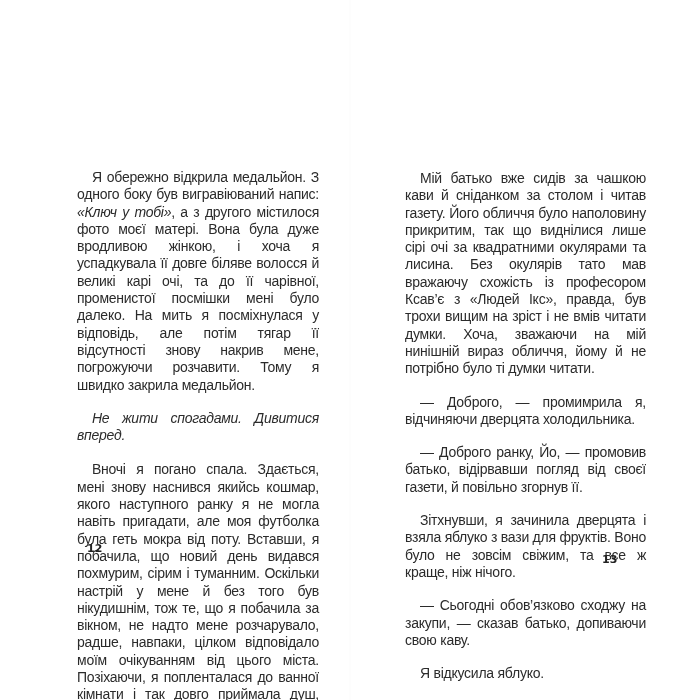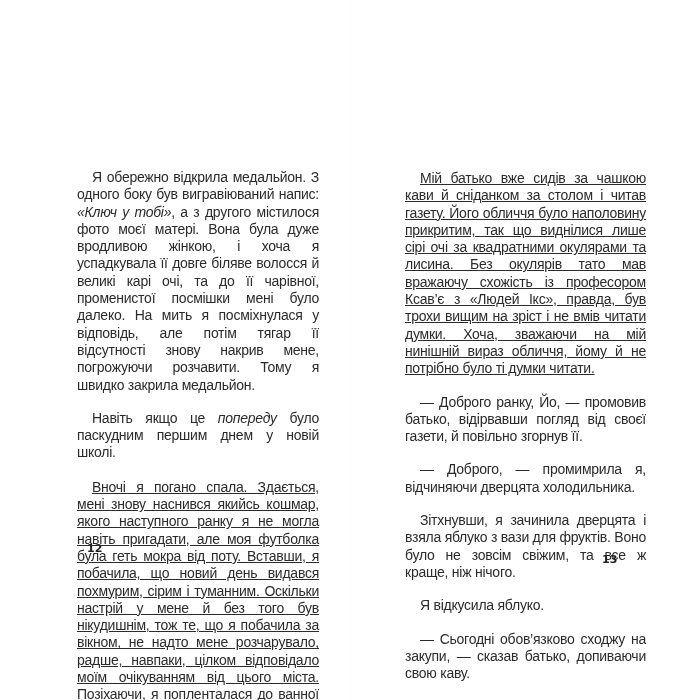--- a/index.html
+++ b/index.html
@@ -10,43 +10,43 @@
     .page { position: absolute; top: 153px; }
     .page-left { left: 61px; width: 274px; }
     .page-right { left: 389px; width: 273px; }
     .para {
       font-family: "Liberation Sans Narrow", "Liberation Sans", sans-serif;
       font-size: 14px; line-height: 17.3px; margin: 16px; text-align: justify;
       text-indent: 15px; letter-spacing: -0.25px; color: #2b2b2b;
       font-stretch: condensed;
     }
     .para.noindent { text-indent: 0; }
-    .para.gap-before { margin-top: 17px; text-decoration: underline; }
+    .para.gap-before { margin-top: 17px; }
     .para em { font-style: italic; }
     .page-number {
       position: absolute; font-family: "DejaVu Sans", sans-serif; font-weight: bold;
       font-size: 11px; color: #222; top: 542px;
     }
     .pn-left { left: 87px; }
     .pn-right { left: 602px; margin-top: 11px; }
     .gutter { position: absolute; left: 349px; top: 0; width: 2px; height: 700px; background: #fdfdfd; }
   </style>
 </head>
 <body>
 
 <div class="gutter"></div>
 
 <div class="page page-left">
     <p class="para">Я обережно відкрила медальйон. З одного боку був вигравіюваний напис: <em>«Ключ у тобі»</em>, а з другого містилося фото моєї матері. Вона була дуже вродливою жінкою, і хоча я успадкувала її довге біляве волосся й великі карі очі, та до її чарівної, променистої посмішки мені було далеко. На мить я посміхнулася у відповідь, але потім тягар її відсутності знову накрив мене, погрожуючи розчавити. Тому я швидко закрила медальйон.</p>
-    <p class="para">Навіть якщо це <em>попереду</em> було паскудним першим днем у новій школі.</p>
+    <p class="para"><em>Не жити спогадами. Дивитися вперед.</em></p>
     <p class="para gap-before">Вночі я погано спала. Здається, мені знову наснився якийсь кошмар, якого наступного ранку я не могла навіть пригадати, але моя футболка була геть мокра від поту. Вставши, я побачила, що новий день видався похмурим, сірим і туманним. Оскільки настрій у мене й без того був нікудишнім, тож те, що я побачила за вікном, не надто мене розчарувало, радше, навпаки, цілком відповідало моїм очікуванням від цього міста. Позіхаючи, я попленталася до ванної кімнати і так довго приймала душ, доки не скінчилася гаряча вода. Потім вдягнула свої улюблені сірі джинси та чорну футболку, розчесала волосся і ще трохи послухала музику. Мені подобалися сумні тексти групи <em>«NEBEN»</em>, а особливо хрипкий голос соліста. Слухаючи ще кілька композицій, я заразом гортала сторінки</p>
   </div>
 <div class="page-number pn-left">12</div>
 
 <div class="page page-right">
     <p class="para gap-before">Мій батько вже сидів за чашкою кави й сніданком за столом і читав газету. Його обличчя було наполовину прикритим, так що виднілися лише сірі очі за квадратними окулярами та лисина. Без окулярів тато мав вражаючу схожість із професором Ксав’є з «Людей Ікс», правда, був трохи вищим на зріст і не вмів читати думки. Хоча, зважаючи на мій нинішній вираз обличчя, йому й не потрібно було ті думки читати.</p>
+    <p class="para">— Доброго, — промимрила я, відчиняючи дверцята холодильника.</p>
     <p class="para">— Доброго ранку, Йо, — промовив батько, відірвавши погляд від своєї газети, й повільно згорнув її.</p>
-    <p class="para">— Доброго, — промимрила я, відчиняючи дверцята холодильника.</p>
     <p class="para">Зітхнувши, я зачинила дверцята і взяла яблуко з вази для фруктів. Воно було не зовсім свіжим, та все ж краще, ніж нічого.</p>
+    <p class="para">— Сьогодні обов’язково сходжу на закупи, — сказав батько, допиваючи свою каву.</p>
     <p class="para">Я відкусила яблуко.</p>
-    <p class="para">— Сьогодні обов’язково сходжу на закупи, — сказав батько, допиваючи свою каву.</p>
   </div>
 <div class="page-number pn-right">13</div>
 
 </body></html>

